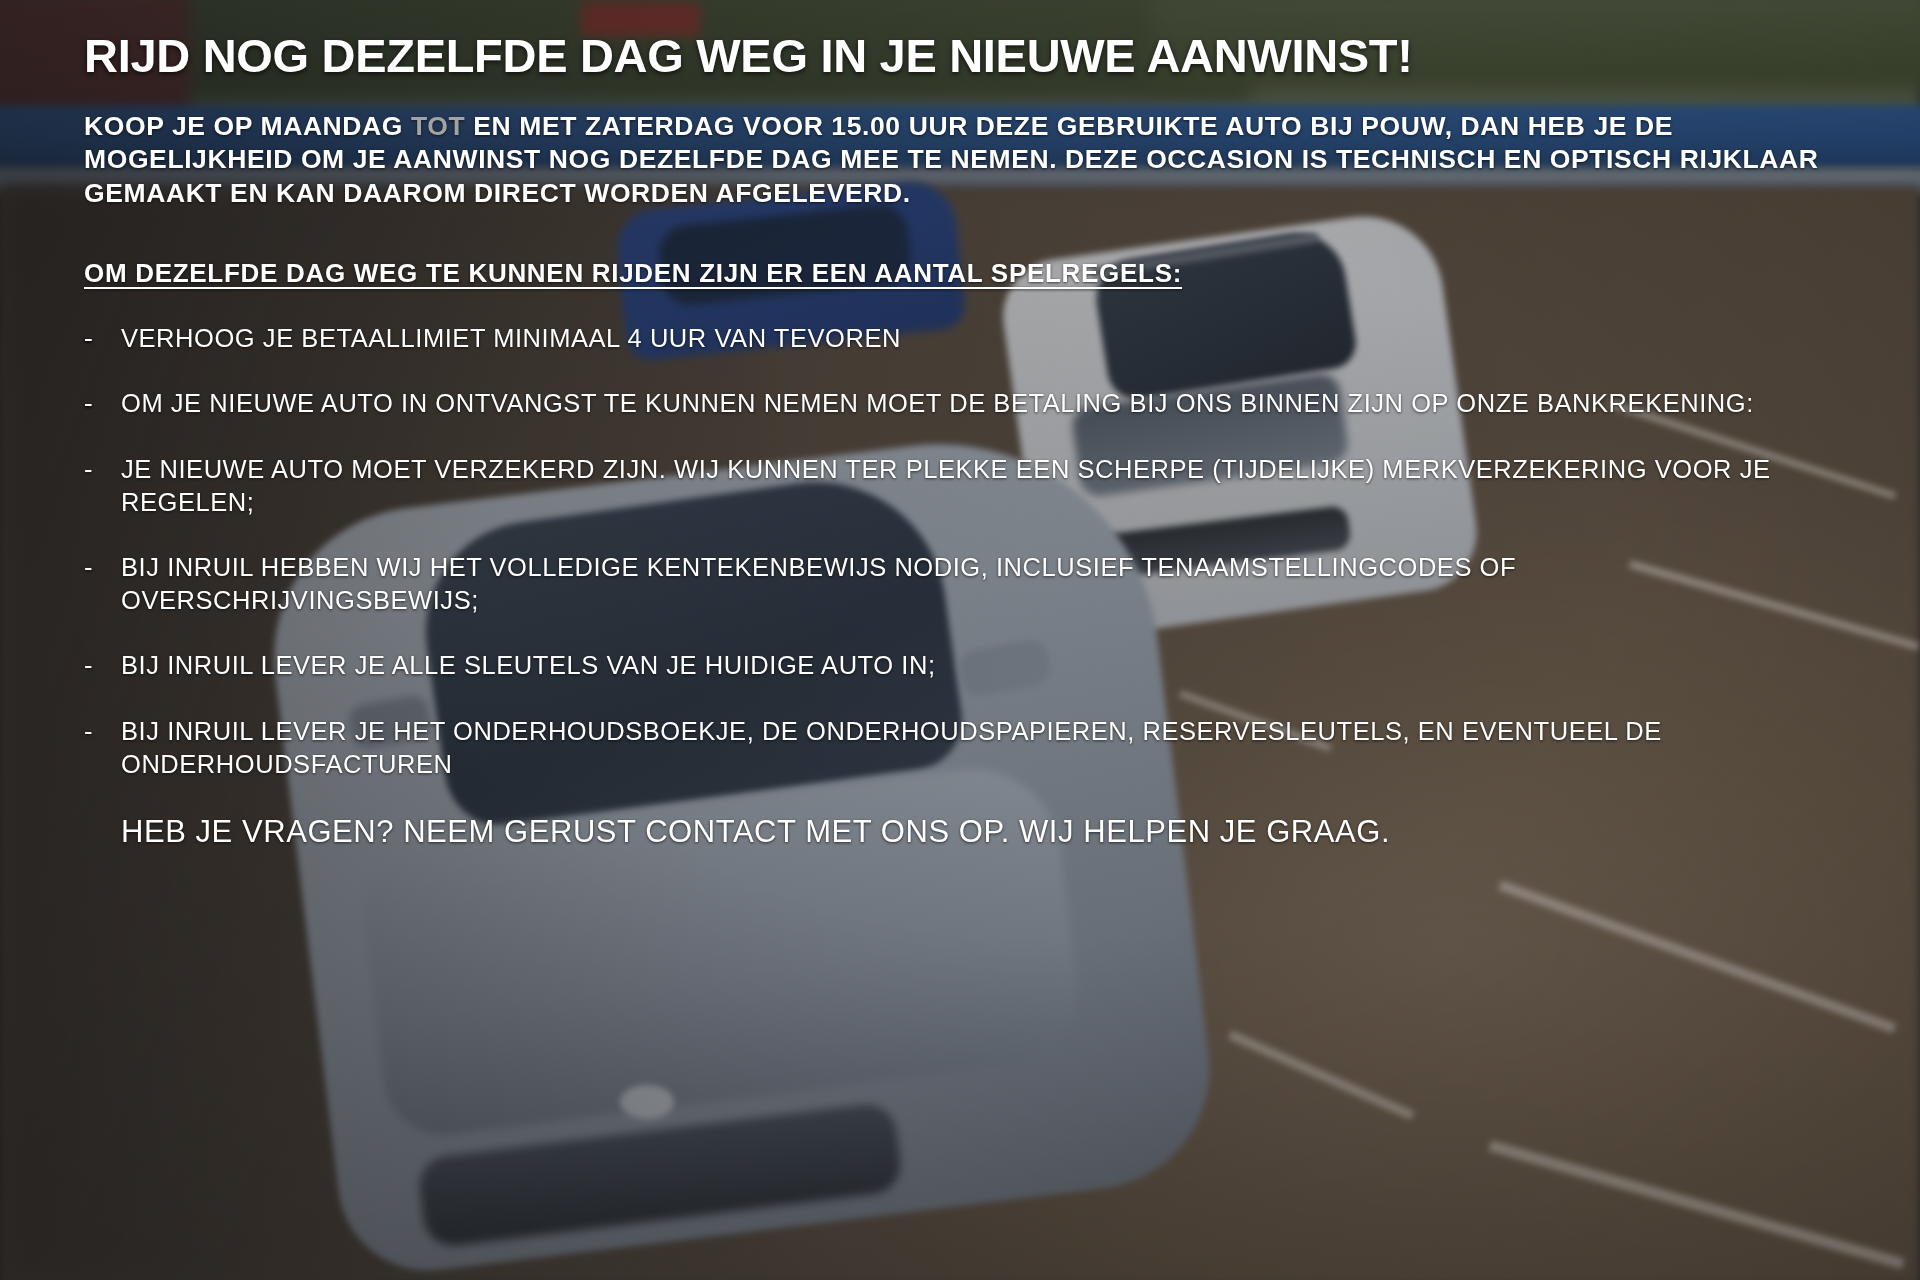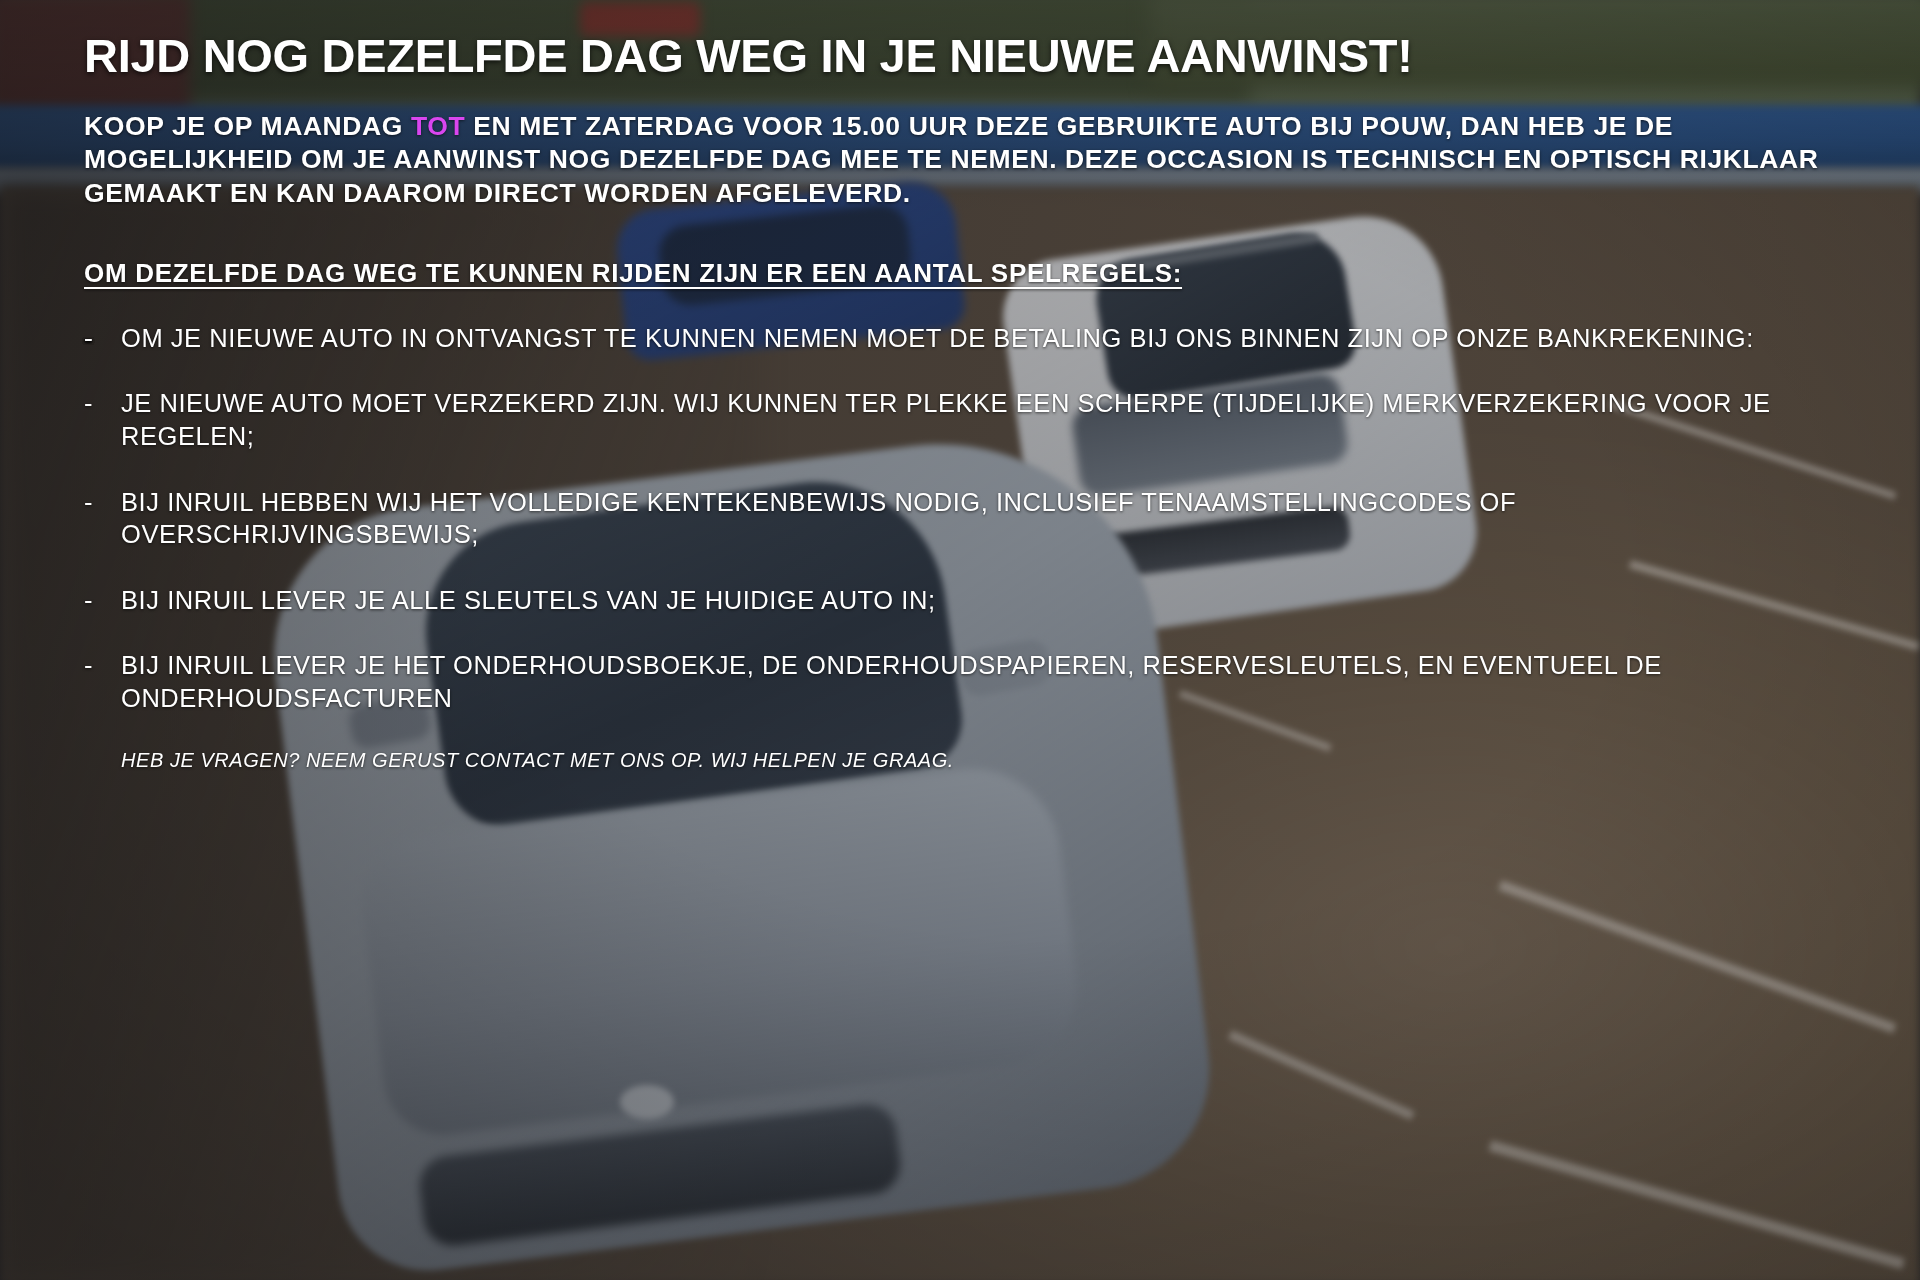--- a/index.html
+++ b/index.html
@@ -273,21 +273,21 @@
   .intro {
     margin: 27px 0 0 0;
     max-width: 1745px;
     font-size: 26.5px;
     line-height: 1.27;
     font-weight: 700;
     letter-spacing: 0.6px;
     text-transform: uppercase;
   }
   .intro .hl {
-    color: #d946ef;
+    color: #a3a3a3;
     text-shadow: 0 1px 3px rgba(0,0,0,0.55);
   }
 
   .rules-heading {
     margin: 47px 0 0 0;
     font-size: 26px;
     line-height: 1.2;
     font-weight: 700;
     letter-spacing: 0.7px;
     text-transform: uppercase;
@@ -312,23 +312,22 @@
     max-width: 1770px;
   }
   ul.rules li .dash {
     position: absolute;
     left: 0;
     top: 0;
   }
 
   .closing {
     margin: 21px 0 0 37px;
-    font-size: 20px;
+    font-size: 31px;
     line-height: 1.25;
-    font-style: italic;
     font-weight: 400;
     letter-spacing: 0.55px;
     text-transform: uppercase;
   }
 </style>
 </head>
 <body>
 
 <div id="page">
 
@@ -375,21 +374,21 @@
 
     <h1 class="title">RIJD NOG DEZELFDE DAG WEG IN JE NIEUWE AANWINST!</h1>
 
     <p class="intro"><span>KOOP JE OP MAANDAG </span><span class="hl">TOT</span><span> EN MET ZATERDAG VOOR 15.00 UUR DEZE GEBRUIKTE AUTO BIJ POUW, DAN HEB JE DE MOGELIJKHEID OM JE AANWINST NOG DEZELFDE DAG MEE TE NEMEN. DEZE OCCASION IS TECHNISCH EN OPTISCH RIJKLAAR GEMAAKT EN KAN DAAROM DIRECT WORDEN AFGELEVERD.</span></p>
 
     <p class="rules-heading">OM DEZELFDE DAG WEG TE KUNNEN RIJDEN ZIJN ER EEN AANTAL SPELREGELS:</p>
 
     <ul class="rules">
       <li><span class="dash">-</span></li>
       <li><span class="dash">-</span></li>
-      <li><span class="dash">-</span></li>
+      <li><span class="dash">-</span><span>VERHOOG JE BETAALLIMIET MINIMAAL 4 UUR VAN TEVOREN</span></li>
       <li><span class="dash">-</span></li>
       <li><span class="dash">-</span><span>OM JE NIEUWE AUTO IN ONTVANGST TE KUNNEN NEMEN MOET DE BETALING BIJ ONS BINNEN ZIJN OP ONZE BANKREKENING:</span></li>
       <li><span class="dash">-</span><span>JE NIEUWE AUTO MOET VERZEKERD ZIJN. WIJ KUNNEN TER PLEKKE EEN SCHERPE (TIJDELIJKE) MERKVERZEKERING VOOR JE REGELEN;</span></li>
       <li><span class="dash">-</span><span>BIJ INRUIL HEBBEN WIJ HET VOLLEDIGE KENTEKENBEWIJS NODIG, INCLUSIEF TENAAMSTELLINGCODES OF OVERSCHRIJVINGSBEWIJS;</span></li>
       <li><span class="dash">-</span><span>BIJ INRUIL LEVER JE ALLE SLEUTELS VAN JE HUIDIGE AUTO IN;</span></li>
       <li><span class="dash">-</span><span>BIJ INRUIL LEVER JE HET ONDERHOUDSBOEKJE, DE ONDERHOUDSPAPIEREN, RESERVESLEUTELS, EN EVENTUEEL DE ONDERHOUDSFACTUREN</span></li>
     </ul>
 
     <p class="closing">HEB JE VRAGEN? NEEM GERUST CONTACT MET ONS OP. WIJ HELPEN JE GRAAG.</p>
 

